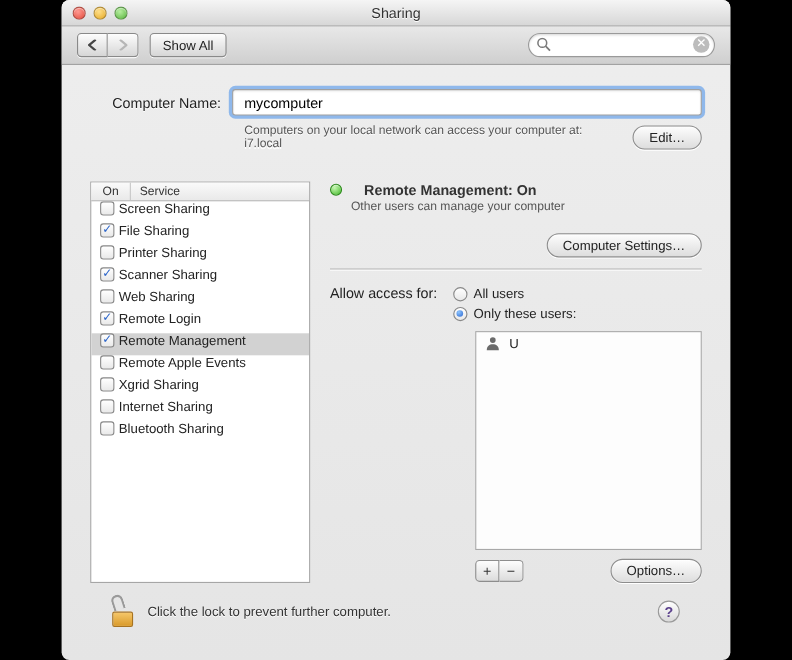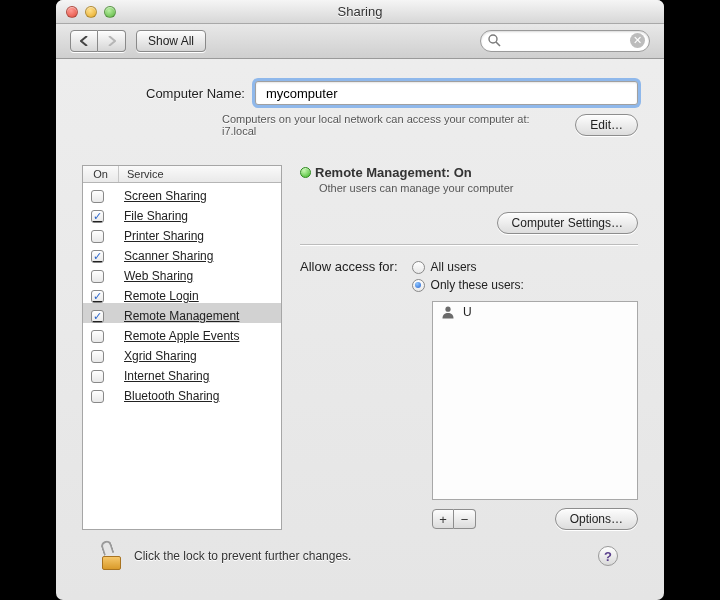--- a/index.html
+++ b/index.html
@@ -20,38 +20,38 @@
   .seg .btn:first-child{ border-radius:4px 0 0 4px; }
   .seg .btn:last-child{ border-radius:0 4px 4px 0; border-left:none; }
   .btn.navarrow{ width:28px; padding:0; color:#555;}
   .spacer{ flex:1; }
   .search { position:relative; width:170px; }
   .search input { width:100%; height:22px; border-radius:11px; border:1px solid #9a9a9a; padding:2px 24px 2px 26px; font-size:12px; background:#fff; box-shadow:inset 0 1px 2px rgba(0,0,0,.15);}
   .search .mag{ position:absolute; left:8px; top:4px; color:#777; }
   .search .clear{ position:absolute; right:5px; top:3px; width:15px; height:15px; border-radius:50%; background:#bcbcbc; color:#fff; font-size:11px; line-height:15px; text-align:center; }
   .content { flex:1; padding:22px 26px 12px; display:flex; flex-direction:column; overflow:hidden; }
   .row-name{ display:flex; align-items:center; gap:10px; padding-left:20px;}
-  .row-name label{ font-size:13px; color:#222; text-shadow:0 1px 0 #fff; white-space:nowrap;margin-left:44px;}
+  .row-name label{ font-size:13px; color:#222; text-shadow:0 1px 0 #fff; white-space:nowrap;}
   .row-name input{ flex:1; height:24px; border:1px solid #a0a0a0; border-radius:3px; padding:2px 10px; font-size:13px; background:#fff; box-shadow:0 0 0 3px #8fb8eb, inset 0 1px 2px rgba(0,0,0,.1); outline:none; }
   .hint-row{ display:flex; align-items:center; gap:10px; margin-top:8px; padding-left:140px;justify-content:center; }
   .hint-row .hint{ flex:1; font-size:11px; color:#555; text-shadow:0 1px 0 #fff;}
   .aqua-btn{ background:linear-gradient(#fdfdfd,#ddd); border:1px solid #8d8d8d; border-radius:11px; height:22px; padding:0 14px; font-size:12px; display:inline-flex; align-items:center; box-shadow:0 1px 0 #fff, inset 0 1px 0 rgba(255,255,255,.7); cursor:default;}
   .columns{ display:flex; gap:18px; margin-top:28px; flex:1; min-height:0; }
   .services{ width:200px; background:#fff; border:1px solid #a6a6a6; display:flex; flex-direction:column; }
   .services-head{ display:flex; background:linear-gradient(#fafafa,#e9e9e9); border-bottom:1px solid #b5b5b5; font-size:11px; color:#333;align-items:center;}
   .sh{ padding:2px 8px; }
   .sh.on{ width:36px; border-right:1px solid #c7c7c7; text-align:center;}
   .services-body{ flex:1; overflow:auto;}
-  .srow{ display:flex; align-items:flex-end; height:20px; padding:0 8px; gap:20px; font-size:12px;text-decoration:underline;}
+  .srow{ display:flex; align-items:flex-start; height:20px; padding:0 8px; gap:4px; font-size:12px;}
   .srow.sel{ background:#d2d2d2;}
   .chk{ width:13px; height:13px; border:1px solid #888; border-radius:3px; background:linear-gradient(#fff,#e9e9e9); display:flex; align-items:center; justify-content:center; flex:none;}
   .chk .tick{ color:#2a64c9; font-size:11px; line-height:1; display:none;}
   .chk.on .tick{ display:block; }
   .detail{ flex:1; display:flex; flex-direction:column; min-width:0;}
-  .status-row{ display:flex; align-items:center; gap:4px;}
+  .status-row{ display:flex; align-items:center; gap:20px;}
   .statusdot{ width:11px; height:11px; border-radius:50%; background:radial-gradient(circle at 35% 30%,#c6f7b0,#3db625); border:1px solid #2c8a1b; box-shadow:inset 0 1px 1px rgba(255,255,255,.5);}
   .status-title{ font-size:13px; font-weight:600; color:#333;}
   .status-sub{ font-size:11px; color:#555; margin-top:2px; margin-left:19px;}
   .cs-row{ display:flex; justify-content:flex-end; margin-top:18px;}
   .hr{ height:1px; background:#bcbcbc; box-shadow:0 1px 0 #fff; margin-top:10px;}
   .access{ margin-top:14px; display:flex; flex-direction:column; flex:1; min-height:0;}
   .radio-row{ display:flex; align-items:center; gap:6px; font-size:12px; padding:1px 0;}
   .radio{ width:13px; height:13px; border:1px solid #888; border-radius:50%; background:linear-gradient(#fff,#e8e8e8); display:flex; align-items:center; justify-content:center;}
   .radio .dot{ width:6px; height:6px; border-radius:50%; background:radial-gradient(circle at 35% 30%,#8fc6ff,#2a66d0); display:none;}
   .radio.on .dot{ display:block;}
@@ -241,19 +241,19 @@
         </div>
       </div>
 
     </div>
 
     <div class="footer">
       <div class="lock">
         <div class="shackle"></div>
           <div class="body"></div>
       </div>
-      <div class="foot-text">Click the lock to prevent further changes.</div>
+      <div class="foot-text">Click the lock to prevent further computer.</div>
       <div class="spacer"></div>
       <div class="help">?</div>
     </div>
 
   </div>
 </div>
 
 </body></html>

